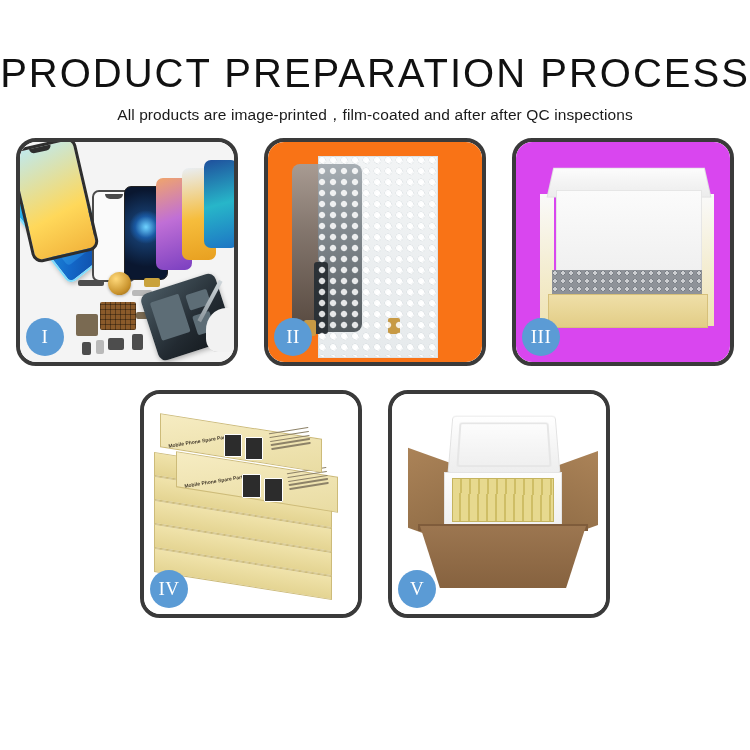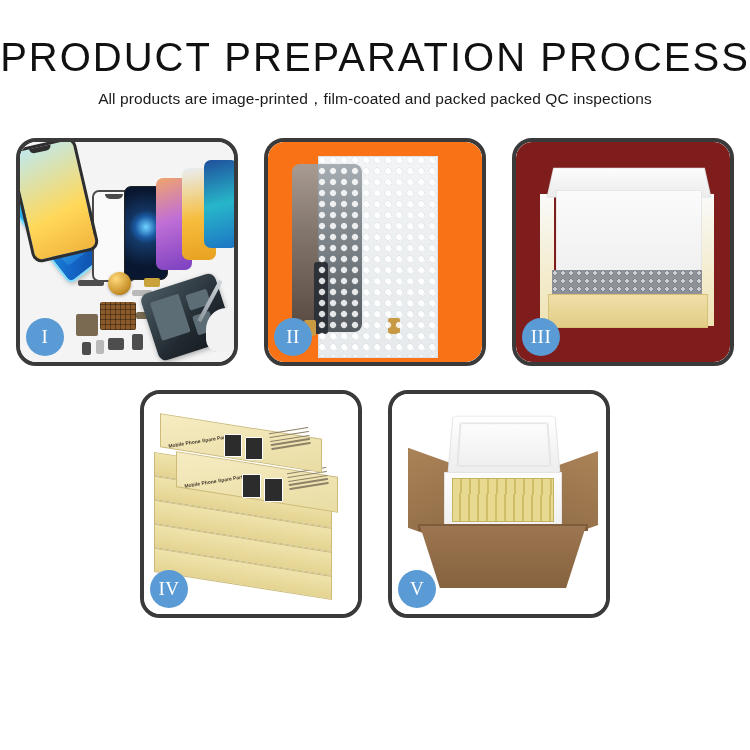--- a/index.html
+++ b/index.html
@@ -3,21 +3,21 @@
 <meta charset="utf-8">
 <style>
   html,body{margin:0;padding:0;}
   body{
     width:750px;height:750px;
     background:#ffffff;
     font-family:"Liberation Sans", sans-serif;
     overflow:hidden;
     position:relative;
   }
-  .header{ text-align:center; padding-top:36px; }
+  .header{ text-align:center; padding-top:52px; }
   .title{
     font-size:40px;
     font-weight:500;
     letter-spacing:2.0px;
     color:#111111;
     line-height:1.06;
     white-space:nowrap;
     font-family:"Liberation Sans", sans-serif;
   }
   .subtitle{
@@ -185,21 +185,21 @@
     position:absolute; width:12px;height:16px; background:#c89a44; border-radius:2px;
   }
   .bubbleoverlay{
     position:absolute; left:50px; top:14px; width:118px;height:200px;
     background-image:radial-gradient(circle at 4px 4px, rgba(255,255,255,.85) 2.6px, rgba(190,198,204,.30) 3.4px, transparent 3.8px);
     background-size:11px 11px;
     z-index:9;
   }
 
   
-  .p3{ background:#7f1d1d;padding-left:11px; }
+  .p3{ background:#d946ef;padding-left:11px; }
   .box3-lid{
     position:absolute; left:34px; top:22px; width:156px;height:34px;
     background:linear-gradient(180deg,#fcfcfc,#ececec);
     border:1px solid #e0e0e0;
     transform:perspective(240px) rotateX(34deg);
   }
   .box3-foam{
     position:absolute; left:40px; top:48px; width:144px;height:80px;
     background:linear-gradient(180deg,#fbfbfb,#f0f0f0);
     border:1px solid #e6e6e6;
@@ -323,21 +323,21 @@
   .c-tab2{
     position:absolute; left:52px; top:152px; width:18px;height:22px;
     background:rgba(150,118,82,.55);
   }
 </style>
 </head>
 <body>
 
 <div class="header">
   <div class="title">PRODUCT PREPARATION PROCESS</div>
-  <div class="subtitle">All products are image-printed，film-coated and packed packed QC inspections</div>
+  <div class="subtitle">All products are image-printed，film-coated and after after QC inspections</div>
 </div>
 
 <div class="grid">
 
   <div class="row">
 
     <div class="panel">
       <div class="panel-inner p1">
         <div class="ph ph-blue"></div>
         <div class="ph ph-glass"></div>

